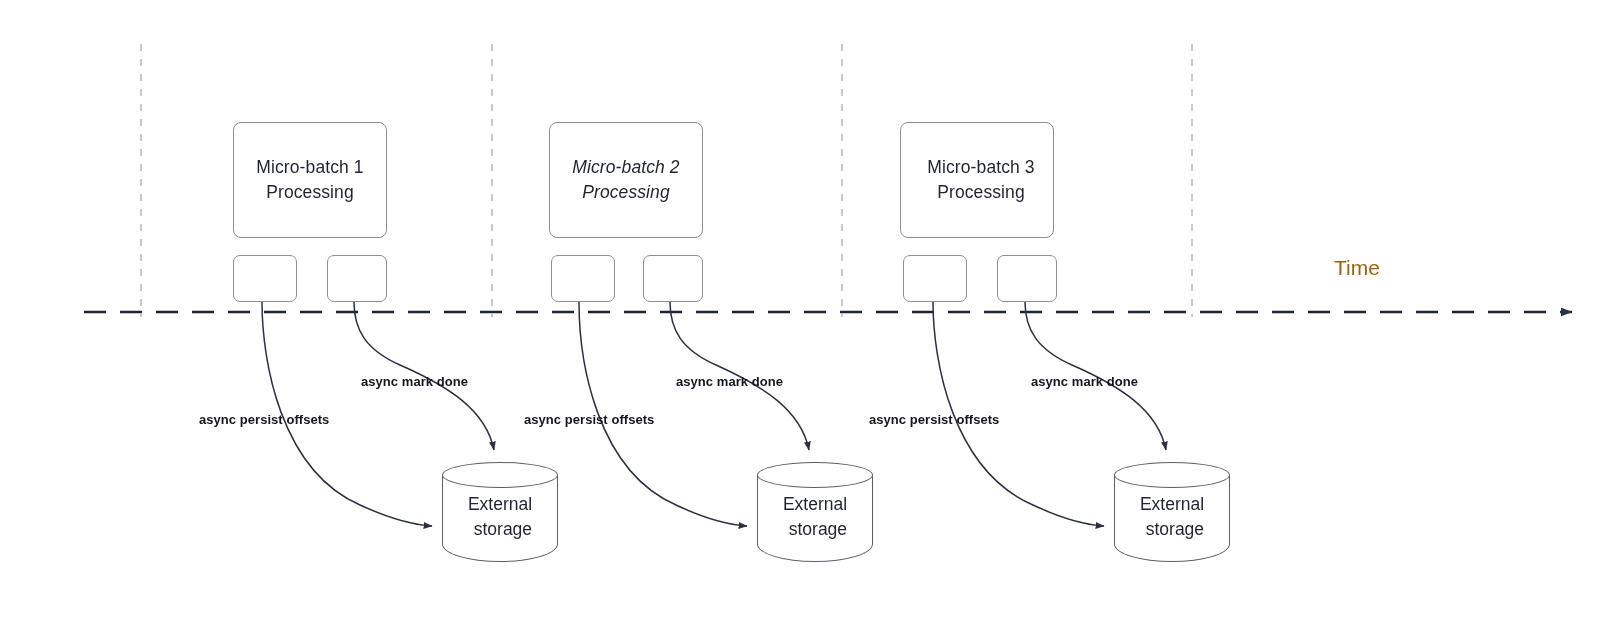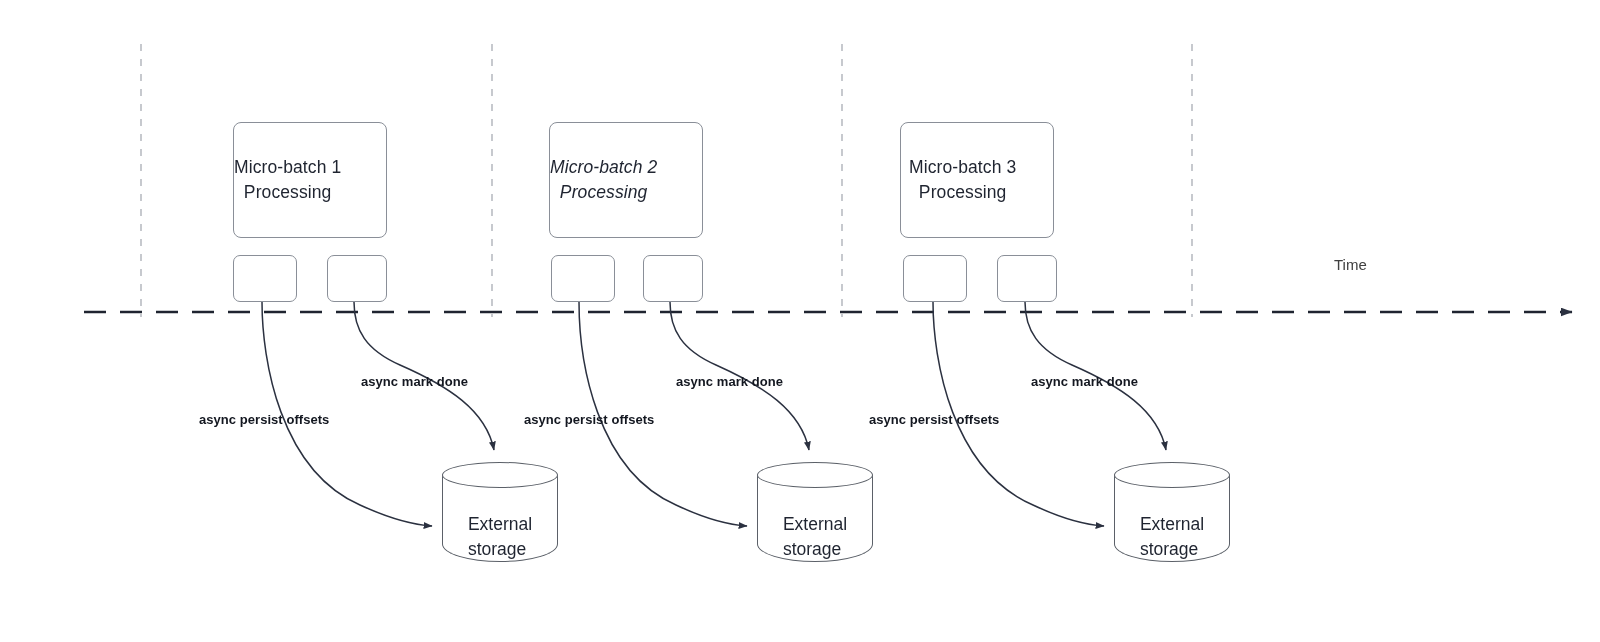--- a/index.html
+++ b/index.html
@@ -25,20 +25,21 @@
   .proc-box{
     position:absolute;
     box-sizing:border-box;
     width:154px;
     height:116px;
     border:1px solid #8a8f98;
     border-radius:8px;
     background:#ffffff;
     display:flex;
     align-items:center;
+    justify-content:center;
     text-align:center;
     color:#1f2430;
     font-size:17.5px;
     line-height:25px;
     letter-spacing:0.1px;
   }
   .proc-box .txt{white-space:pre-line;}
   .mini-box{
     position:absolute;
     box-sizing:border-box;
@@ -71,46 +72,46 @@
     left:0; top:0;
     width:116px;
     height:26px;
     box-sizing:border-box;
     border:1px solid #5b6068;
     border-radius:50%;
     background:#ffffff;
   }
   .cyl .label{
     position:absolute;
-    left:0; top:42px;
+    left:0; top:22px;
     width:116px;
     height:66px;
     display:flex;
     align-items:center;
     justify-content:center;
-    text-align:left;
+    text-align:right;
     color:#1f2430;
     font-size:17.5px;
     line-height:25px;
     white-space:pre-line;
   }
   
   .edge-label{
     position:absolute;
     font-size:13px;
     font-weight:bold;
     color:#131720;
     white-space:nowrap;
     letter-spacing:0.05px;
     text-align:center;
   }
   .axis-label{
     position:absolute;
-    font-size:15px;
-    color:#404040;
+    font-size:21px;
+    color:#a16207;
     white-space:nowrap;
   }
 </style>
 </head>
 <body>
 
 <div id="stage">
 
   <svg id="svg-layer" viewBox="0 0 1600 642" xmlns="http://www.w3.org/2000/svg">
     <defs>

